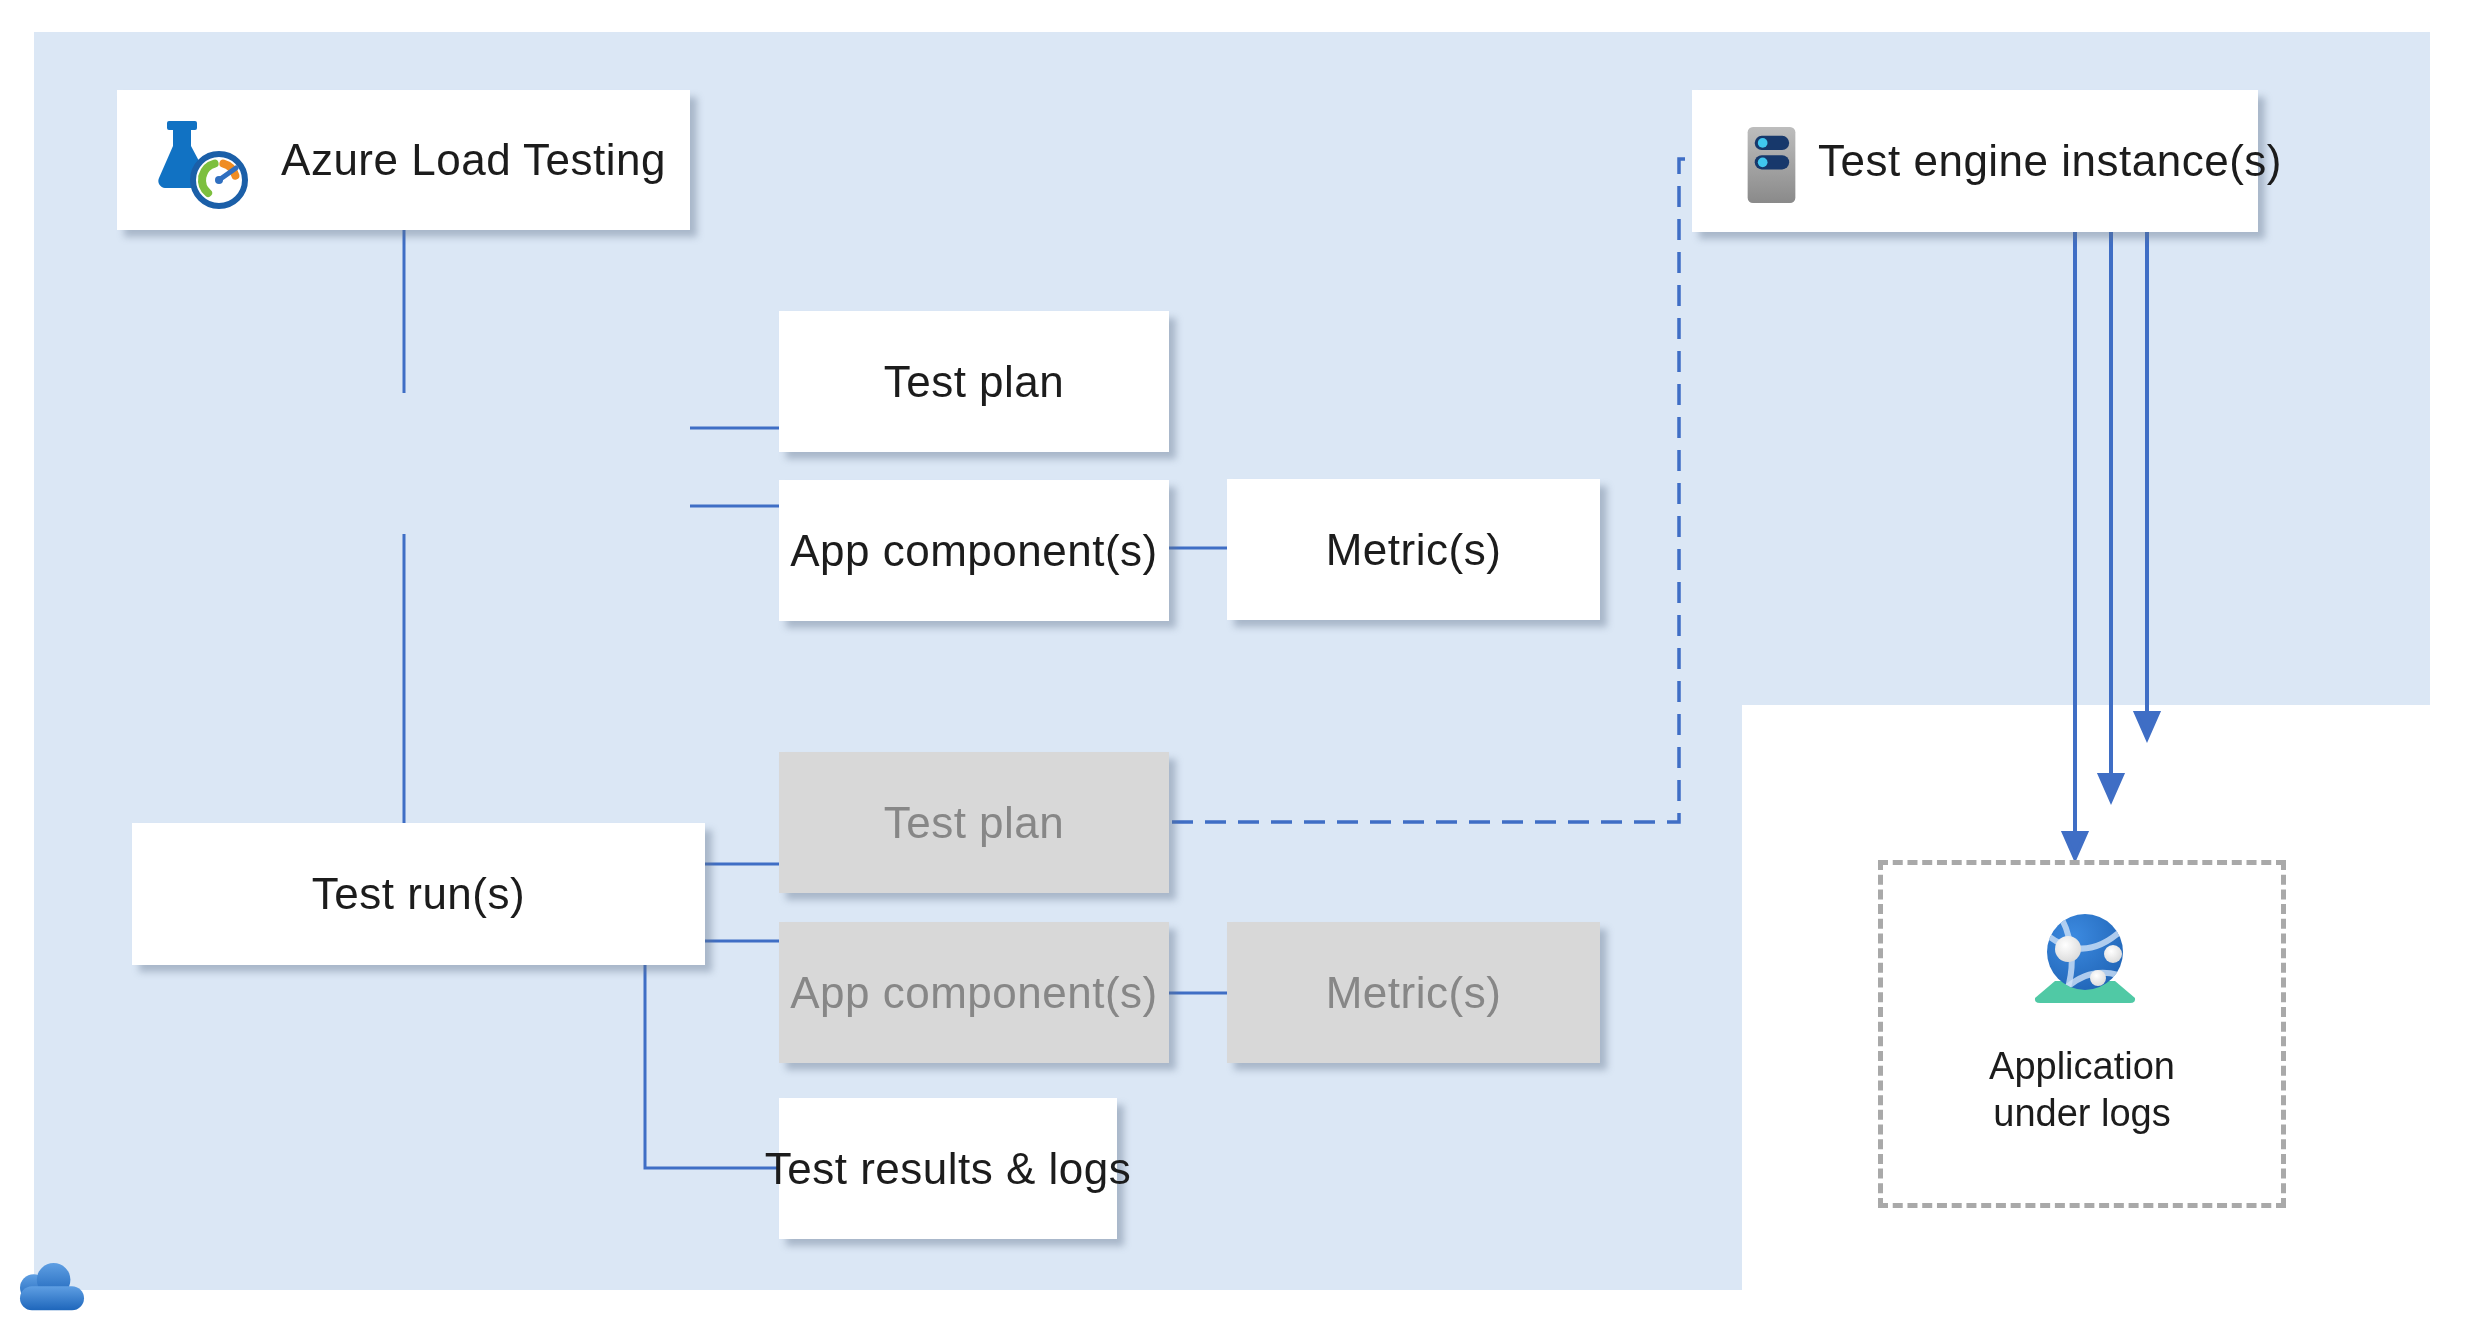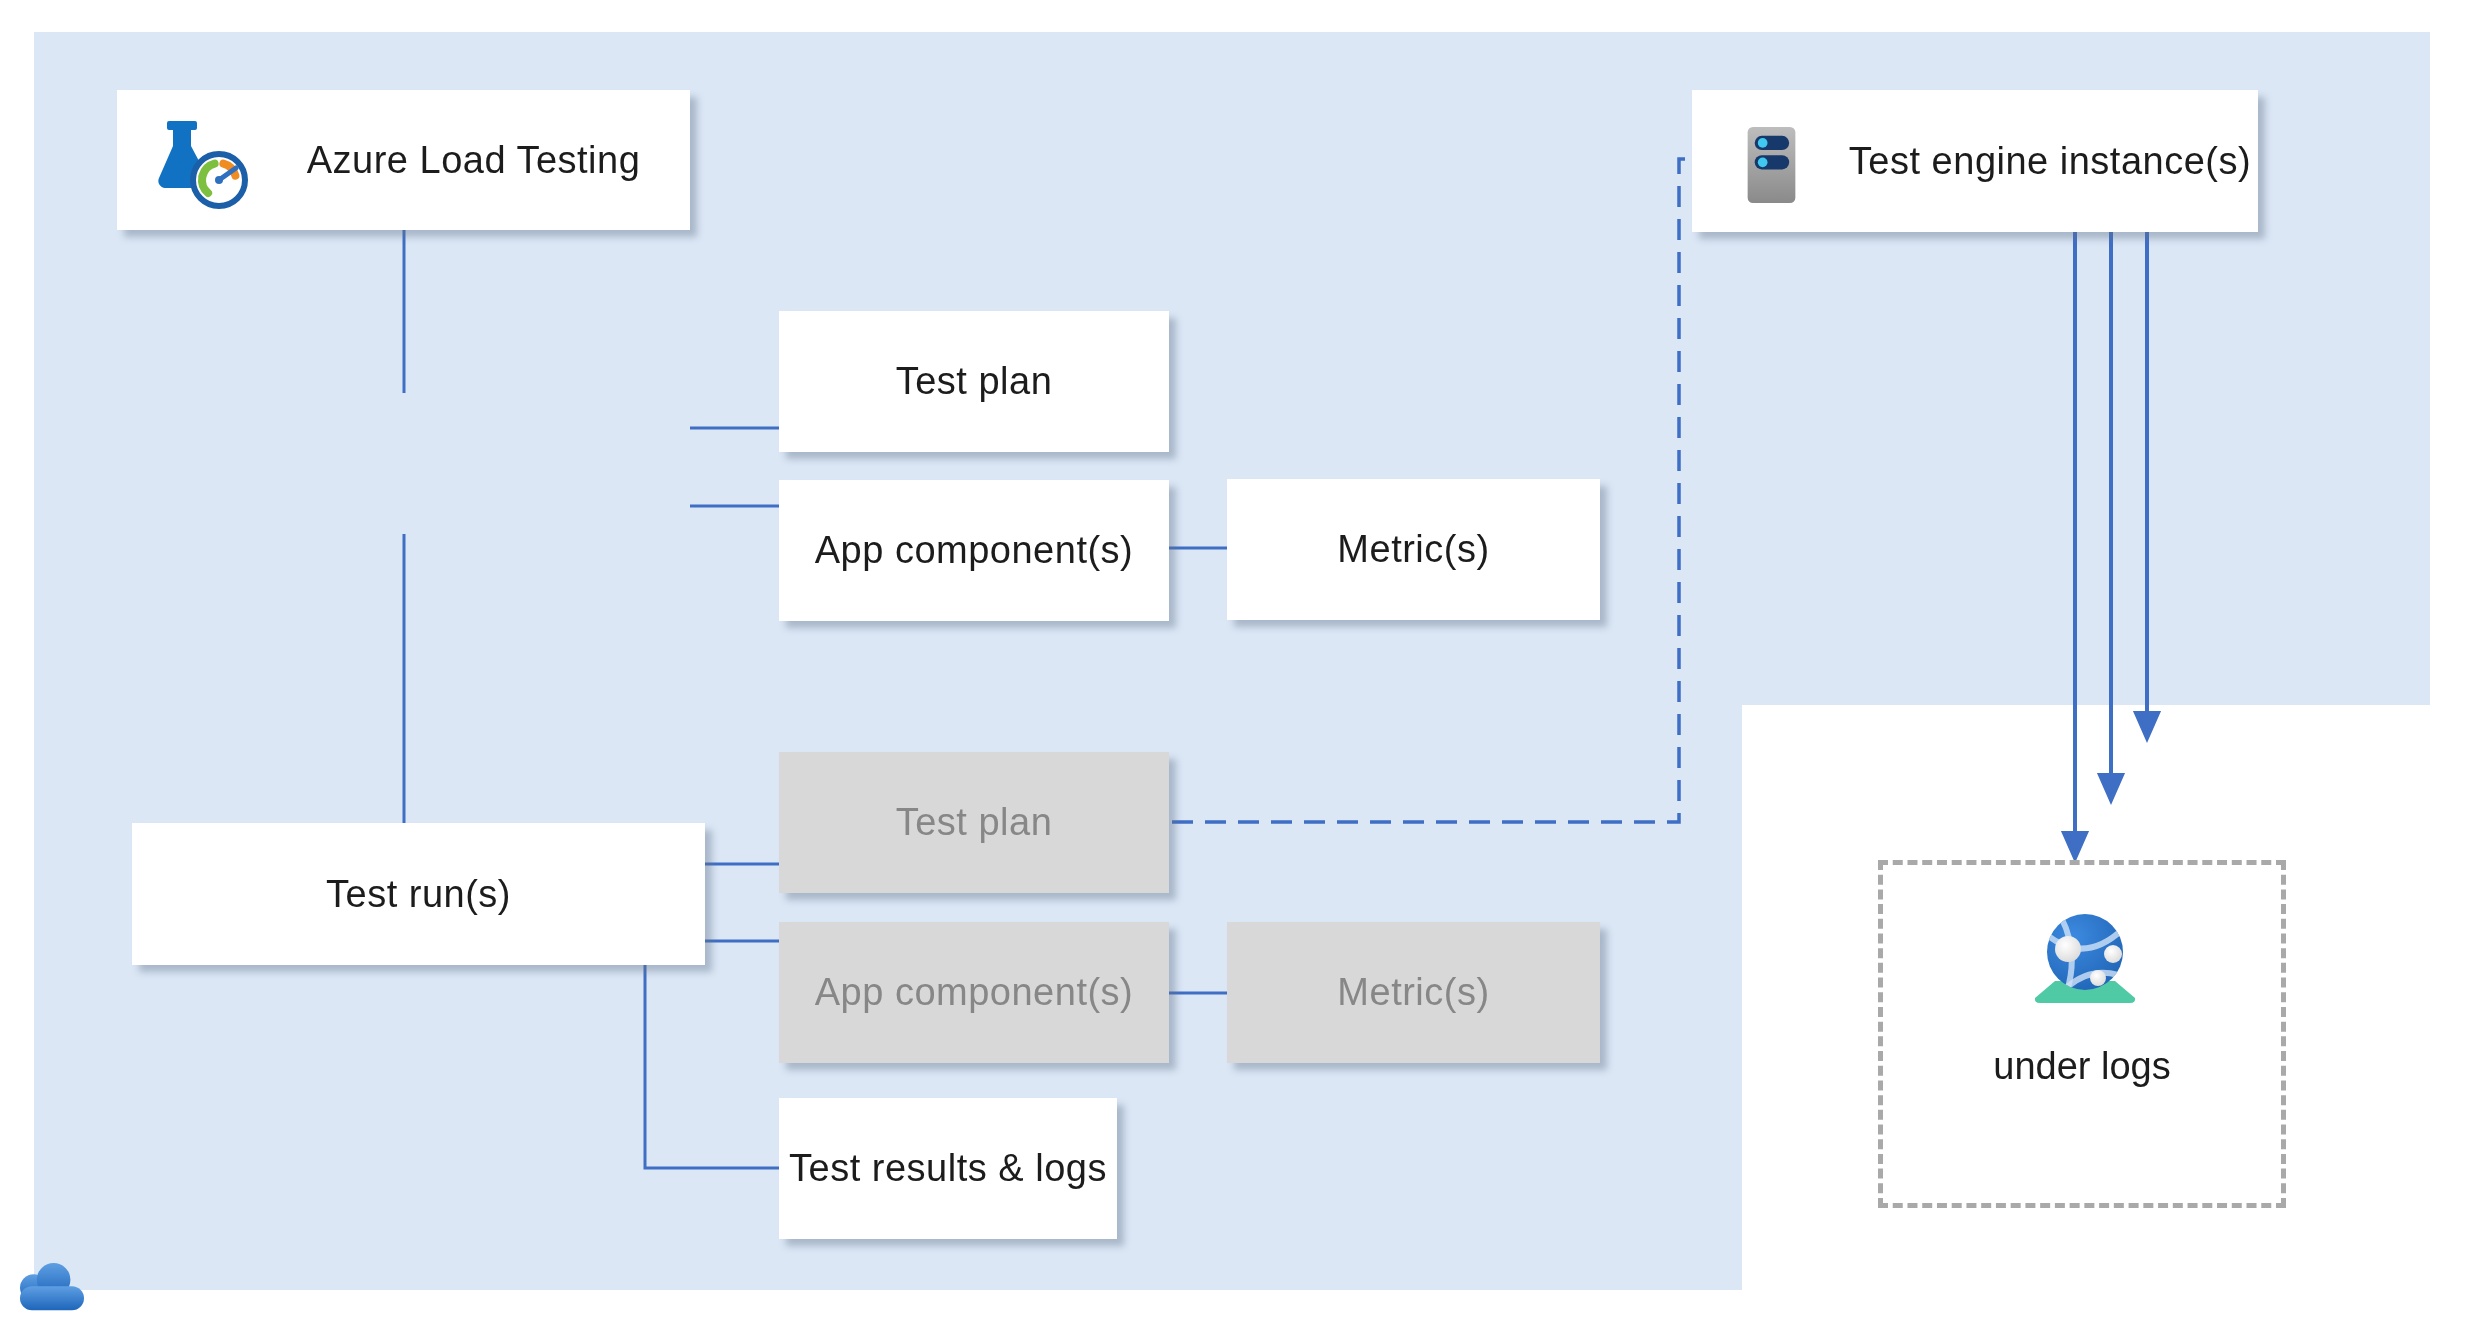--- a/index.html
+++ b/index.html
@@ -6,21 +6,21 @@
   body{font-family:"Liberation Sans", sans-serif;}
   #stage{position:relative;width:2465px;height:1338px;background:#ffffff;overflow:hidden;}
 
   .bg-panel{position:absolute;left:34px;top:32px;width:2396px;height:1258px;background:#dbe7f5;}
   .bg-cutout{position:absolute;left:1742px;top:705px;width:723px;height:633px;background:#ffffff;}
 
   #wires{position:absolute;left:0;top:0;width:2465px;height:1338px;pointer-events:none;}
 
   .box{position:absolute;display:flex;align-items:center;justify-content:center;
        background:#ffffff;box-shadow:7px 7px 7px rgba(96,112,138,0.40);}
-  .box .lbl{font-size:38px;color:#1c1c1c;letter-spacing:0.5px;white-space:nowrap;}
+  .box .lbl{font-size:44px;color:#1c1c1c;letter-spacing:0.5px;white-space:nowrap;}
   .box.gray{background:#d8d8d8;}
   .box.gray .lbl{color:#878787;}
 
   .b-azure   {left:117px;top:90px;width:573px;height:140px;}
   .b-azure .lbl{padding-left:140px;}
   .b-tests   {left:117px;top:393px;width:573px;height:141px;}
   .b-testplan1{left:779px;top:311px;width:390px;height:141px;}
   .b-appcomp1{left:779px;top:480px;width:390px;height:141px;}
   .b-metric1 {left:1227px;top:479px;width:373px;height:141px;}
   .b-testruns{left:132px;top:823px;width:573px;height:142px;align-items:center;}
@@ -156,20 +156,21 @@
       <g clip-path="url(#gclip)" fill="none" stroke="#cfe2f7" stroke-opacity="0.8" stroke-width="6">
         <path d="M24 28 Q62 58 100 22"></path>
         <path d="M38 10 Q56 45 44 84"></path>
         <path d="M95 68 Q68 60 44 80"></path>
       </g>
       <circle cx="45" cy="42" r="13" fill="url(#nde)"></circle>
       <circle cx="90" cy="47" r="9" fill="url(#nde)"></circle>
       <circle cx="75" cy="71" r="8" fill="url(#nde)"></circle>
     </svg>
     <div class="apptest-lbl">
+      <div>Application</div>
       <div>under logs</div>
     </div>
   </div>
 
   <svg class="icon-cloud" viewBox="0 0 100 72">
     <defs>
       <linearGradient id="cld" x1="0" y1="0" x2="0" y2="1">
         <stop offset="0" stop-color="#5f9fe3"></stop>
           <stop offset="1" stop-color="#1e66bb"></stop>
       </linearGradient>

